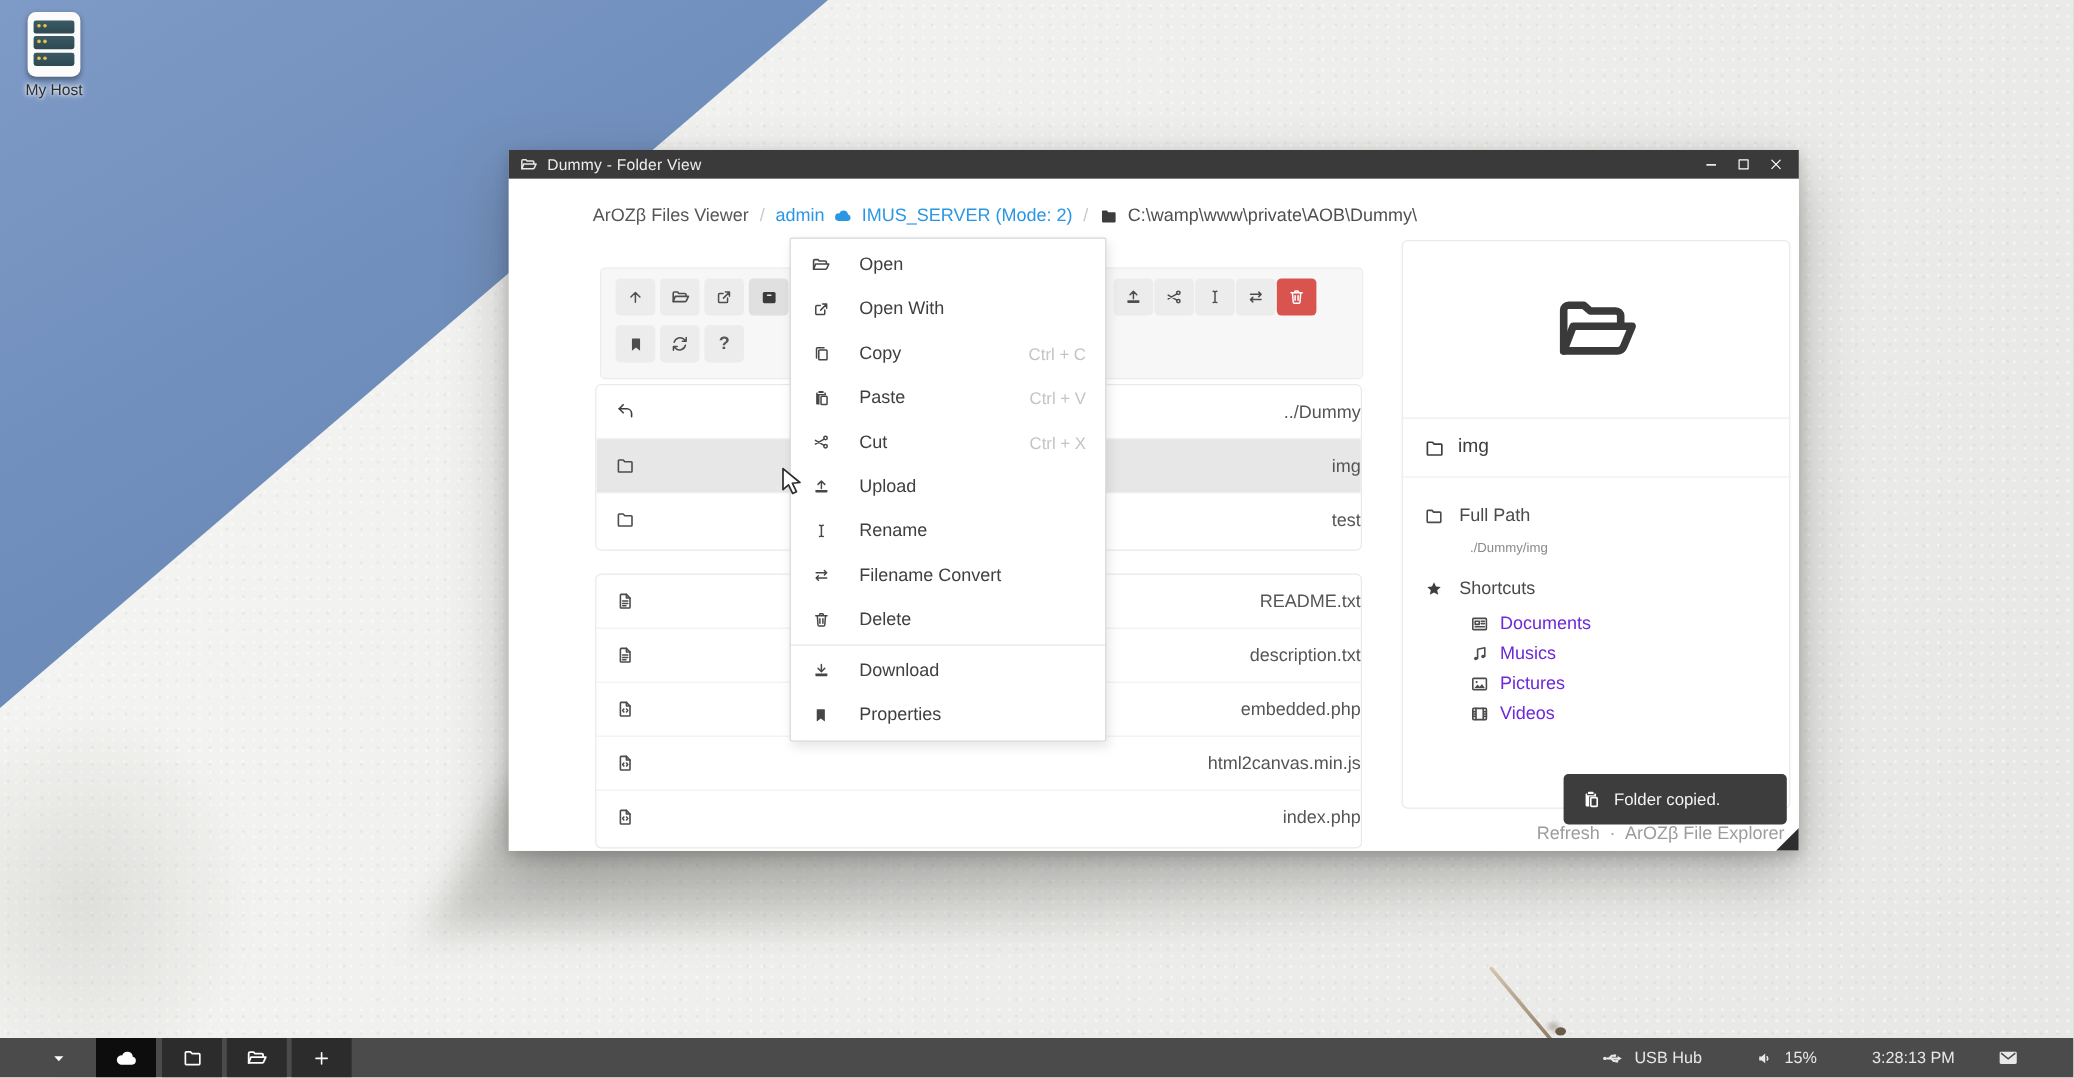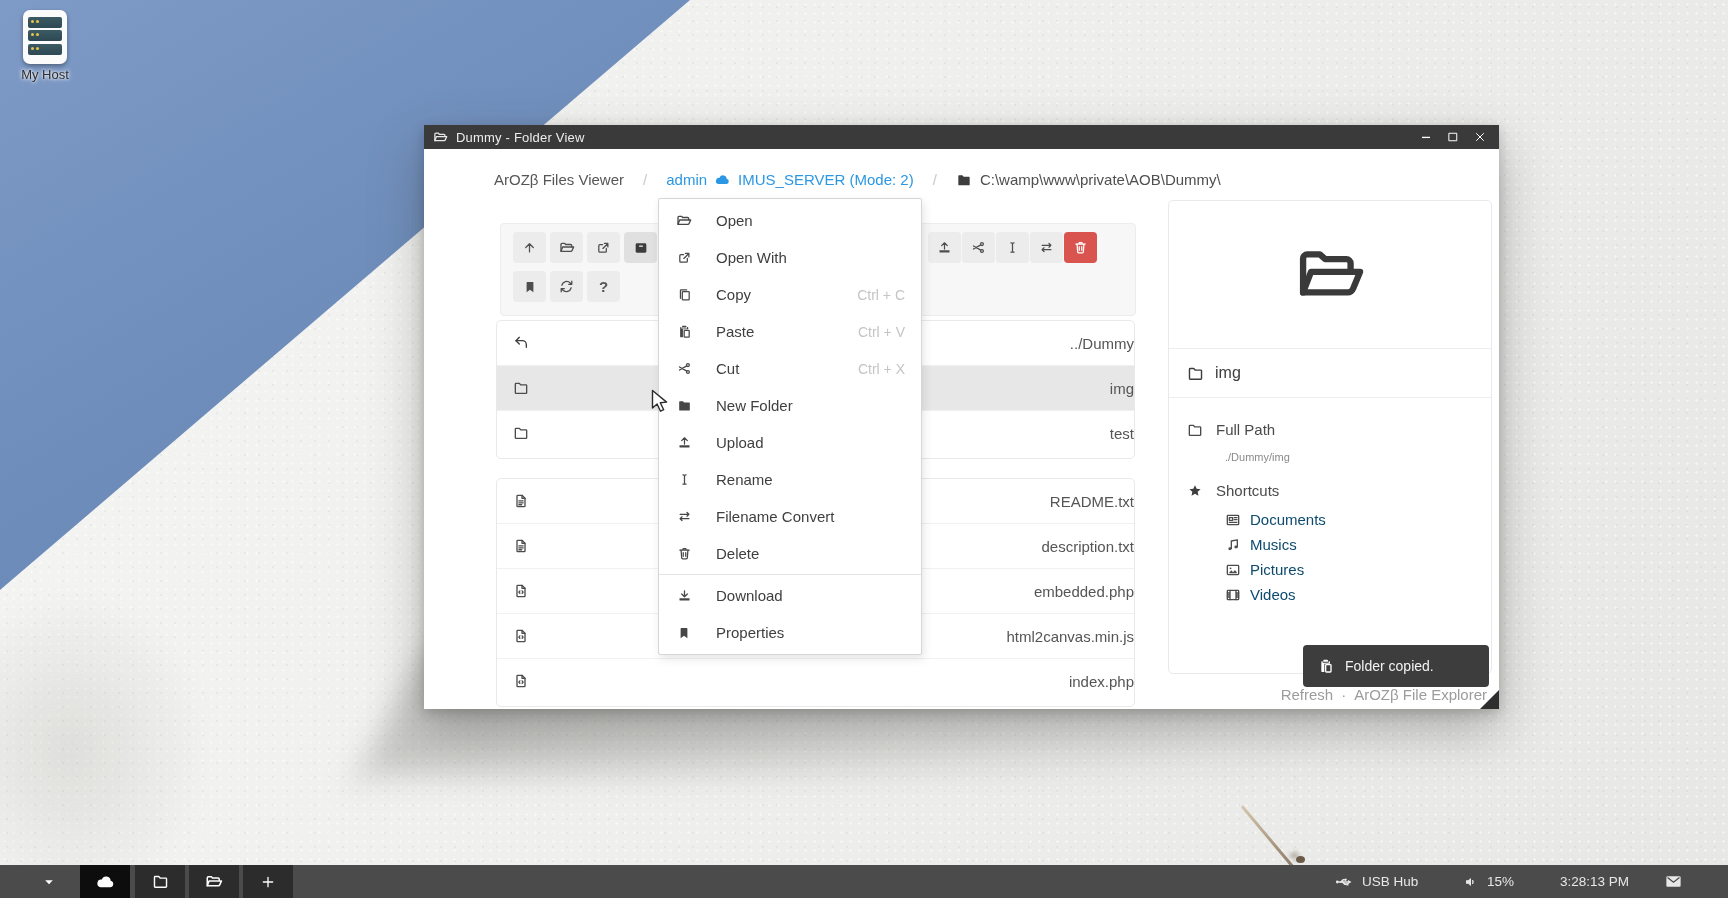--- a/index.html
+++ b/index.html
@@ -34,21 +34,21 @@
   .window{position:absolute;left:424px;top:125px;width:1075px;height:584px;background:#fff;
     box-shadow:0 22px 48px rgba(60,60,58,.35),0 4px 12px rgba(0,0,0,.2);}
   .titlebar{height:24px;background:#3a3a3a;display:flex;align-items:center;color:#ededed;}
   .titlebar .t-icon{margin:0 8px 0 9px;color:#e8e8e8;}
   .titlebar .t-text{font-size:13px;letter-spacing:.2px;}
   .t-controls{margin-left:auto;display:flex;align-items:center;gap:13px;padding-right:12px;}
   .t-btn{width:14px;height:14px;display:flex;align-items:center;justify-content:center;color:#fff;cursor:pointer;}
   .content{position:relative;height:560px;background:#fff;overflow:hidden;}
 
   
-  .breadcrumb{position:absolute;left:70px;top:22px;font-size:15px;color:#565656;display:flex;align-items:center;gap:19px;}
+  .breadcrumb{position:absolute;left:70px;top:22px;font-size:15px;color:#565656;display:flex;align-items:center;gap:9px;}
   .breadcrumb .sep{color:#c9c9c9;}
   .bc-link{color:#2b97e4;display:flex;align-items:center;gap:7px;cursor:pointer;}
   .bc-path{display:flex;align-items:center;gap:8px;color:#4f4f4f;}
 
   
   .toolbar{position:absolute;left:76px;top:74px;width:634px;height:91px;background:#f7f7f7;
     border:1px solid #ececec;border-radius:4px;}
   .btn{position:absolute;width:33px;height:31px;background:#ececec;border-radius:4px;
     display:flex;align-items:center;justify-content:center;color:#4e4e4e;cursor:pointer;}
   .btn.active{background:#e0e0e0;color:#3c3c3c;}
@@ -67,21 +67,21 @@
 
   
   .details{left:744px;top:51px;width:322px;height:472px;}
   .preview{height:147px;border-bottom:1px solid #ededed;display:flex;align-items:center;justify-content:center;color:#3a3a3a;}
   .dname{height:48px;border-bottom:1px solid #ededed;display:flex;align-items:center;gap:11px;
     padding-left:18px;font-size:16px;color:#3d3d3d;}
   .dlabel{position:absolute;left:18px;top:220px;display:flex;align-items:center;gap:13px;font-size:15px;color:#4a4a4a;}
   .dpath{position:absolute;left:56px;top:250px;font-size:11px;color:#8a8a8a;}
   .dshort{position:absolute;left:18px;top:281px;display:flex;align-items:center;gap:13px;font-size:15px;color:#4a4a4a;}
   .sc-list{position:absolute;left:56px;top:306px;}
-  .sc-item{height:25px;display:flex;align-items:center;gap:9px;font-size:15px;color:#0c4a6e;cursor:pointer;}
+  .sc-item{height:25px;display:flex;align-items:center;gap:9px;font-size:15px;color:#6d28d9;cursor:pointer;}
   .sc-item .fic{color:#4c4c4c;display:flex;}
 
   
   .menu{position:absolute;left:234px;top:49px;width:262px;background:#fff;border:1px solid #d6d6d6;
     border-radius:2px;box-shadow:2px 4px 10px rgba(0,0,0,.10);padding:3px 0;z-index:50;}
   .mi{height:37px;display:flex;align-items:center;padding:0 16px;gap:23px;cursor:pointer;}
   .mi .mic{color:#474747;display:flex;width:18px;justify-content:center;}
   .mi .mil{font-size:15px;color:#3f3f3f;}
   .mi .mis{margin-left:auto;font-size:14px;color:#c4c4c4;}
   .msep{height:1px;background:#e4e4e4;margin:2px 0;}
@@ -461,29 +461,20 @@
                 <circle class="s" cx="17.5" cy="6.5" r="2.3"></circle>
                 <circle class="s" cx="17.5" cy="17.5" r="2.3"></circle>
                 <path class="s" d="M15.6 7.8 4 14.5M15.6 16.2 4 9.5"></path>
               </svg>
           </span>
           <span class="mil">Cut</span>
           <span class="mis">Ctrl + X</span>
         </div>
         <div class="mi">
           <span class="mic">
-            <svg width="15" height="15" viewBox="0 0 24 24" fill="currentColor">
-                <path d="M3.5 19V6c0-.6.4-1 1-1h5l2 2.2h8c.6 0 1 .4 1 1V19c0 .6-.4 1-1 1h-15c-.6 0-1-.4-1-1z"></path>
-              </svg>
-          </span>
-          <span class="mil">New Folder</span>
-          <span class="mis"></span>
-        </div>
-        <div class="mi">
-          <span class="mic">
             <svg width="15" height="15" viewBox="0 0 24 24">
                 <path class="s" d="M12 14.5V4.8M7.5 9 12 4.5 16.5 9"></path>
                 <path d="M4 16.5h16V19a1 1 0 0 1-1 1H5a1 1 0 0 1-1-1z" fill="currentColor"></path>
               </svg>
           </span>
           <span class="mil">Upload</span>
           <span class="mis"></span>
         </div>
         <div class="mi">
           <span class="mic">

